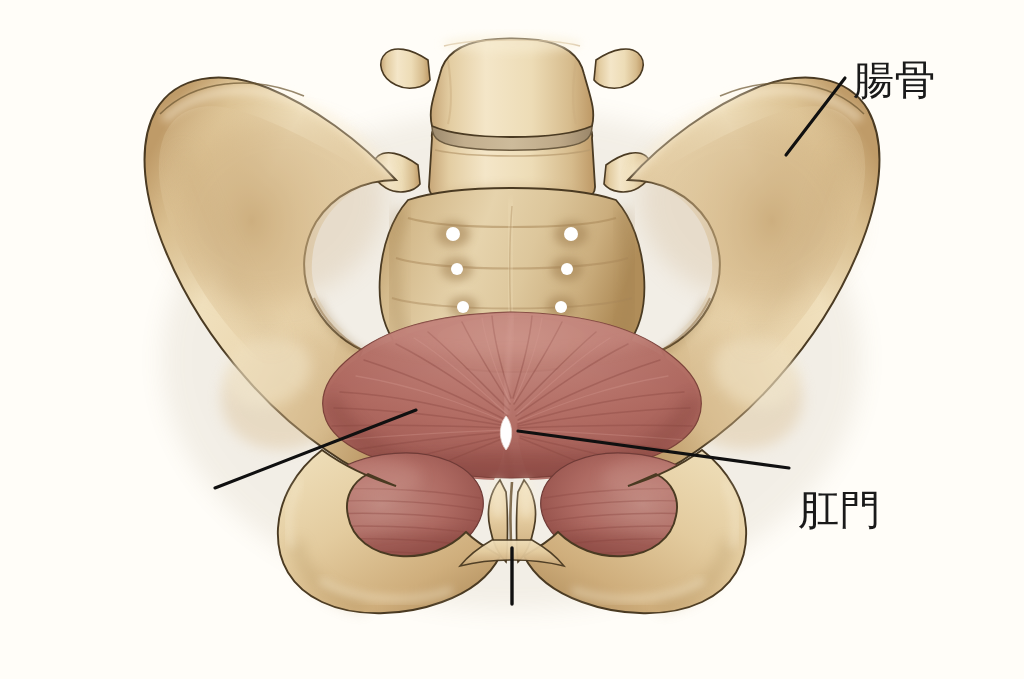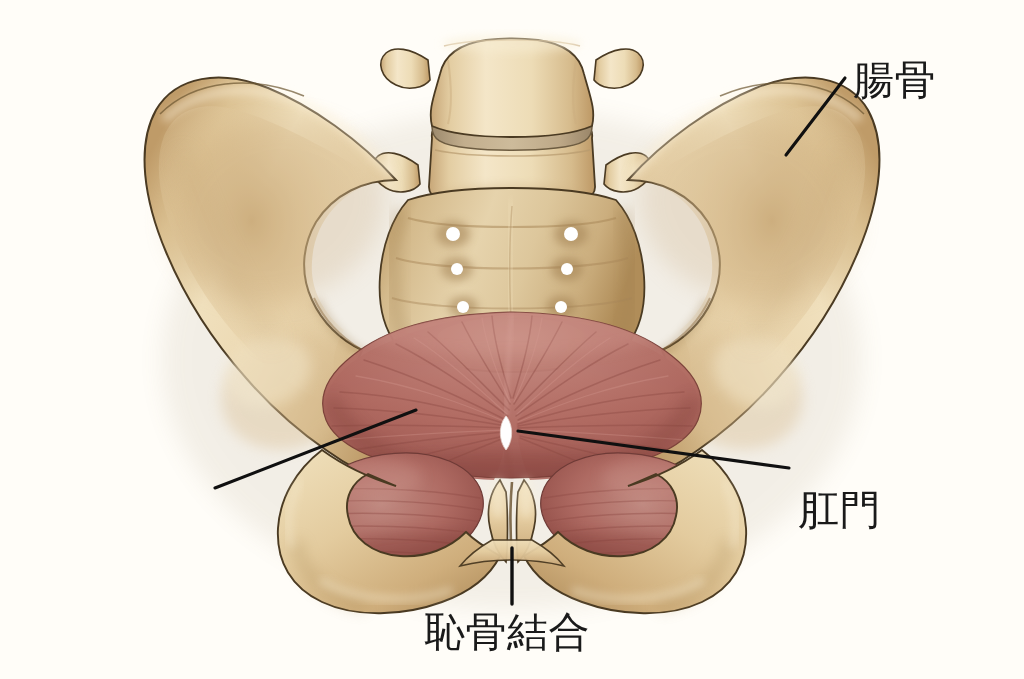--- a/index.html
+++ b/index.html
@@ -457,15 +457,14 @@
       <line x1="789" y1="468" x2="518" y2="431"></line>
       <line x1="512" y1="604" x2="512" y2="548" stroke-width="3.4"></line>
     </g>
   </svg>
 
   <div class="label" id="lbl-ilium">腸骨</div>
 
 
   <div class="label" id="lbl-anus">肛門</div>
 
-  <div class="label" id="lbl-pubic">恥骨結合</div>
 
 </div>
 
 </body></html>

